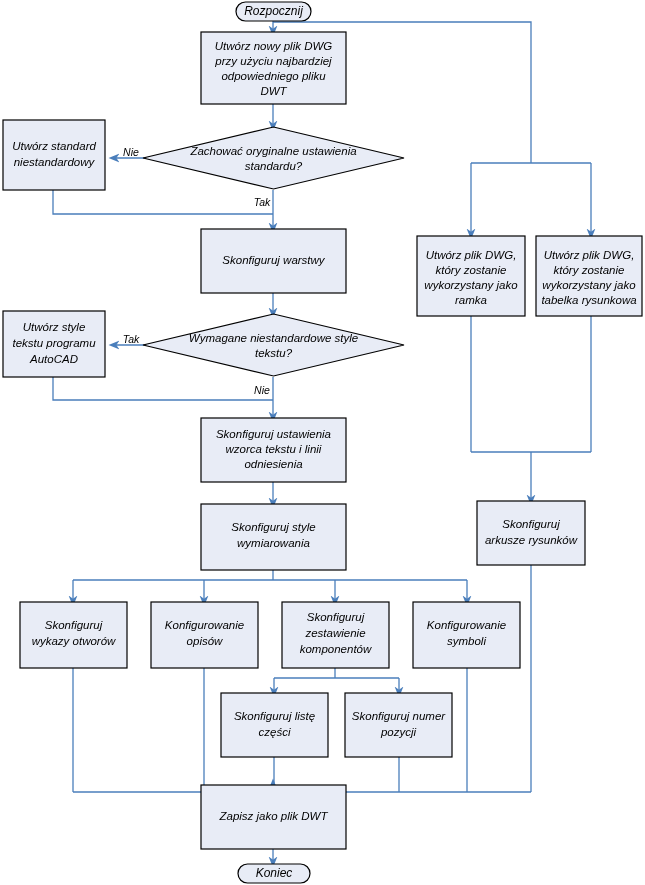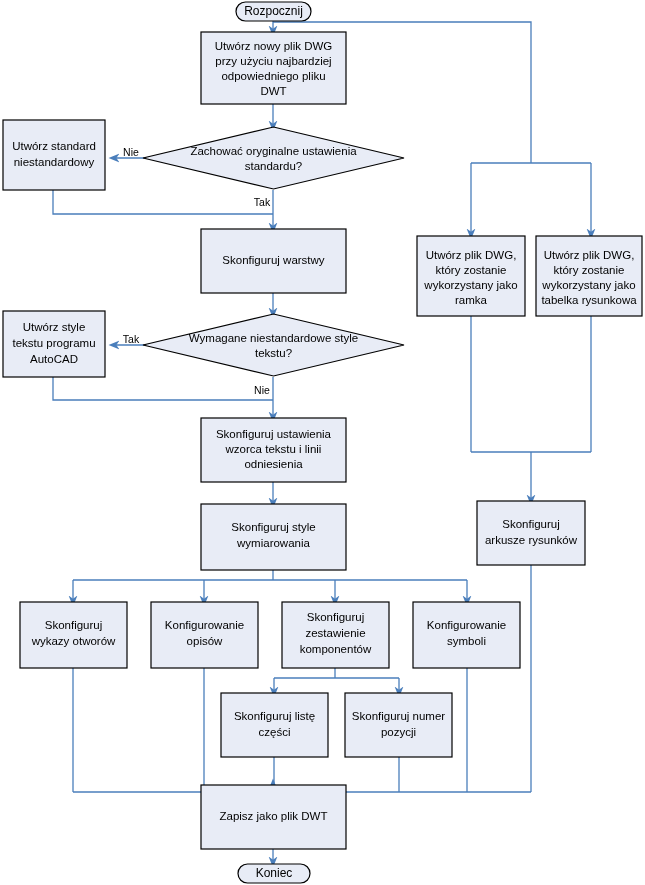--- a/index.html
+++ b/index.html
@@ -10,20 +10,21 @@
   body {
     width: 645px;
     height: 885px;
     font-family: "Liberation Sans", sans-serif;
     overflow: hidden;
   }
   #flow-root {
     position: relative;
     width: 512px;
     height: 885px;
+    font-style: italic;
   }
   svg.flow-canvas {
     display: block;
     width: 645px;
     height: 885px;
   }
   .node-shape {
     fill: #e8ecf6;
     stroke: #000000;
     stroke-width: 1.2;

